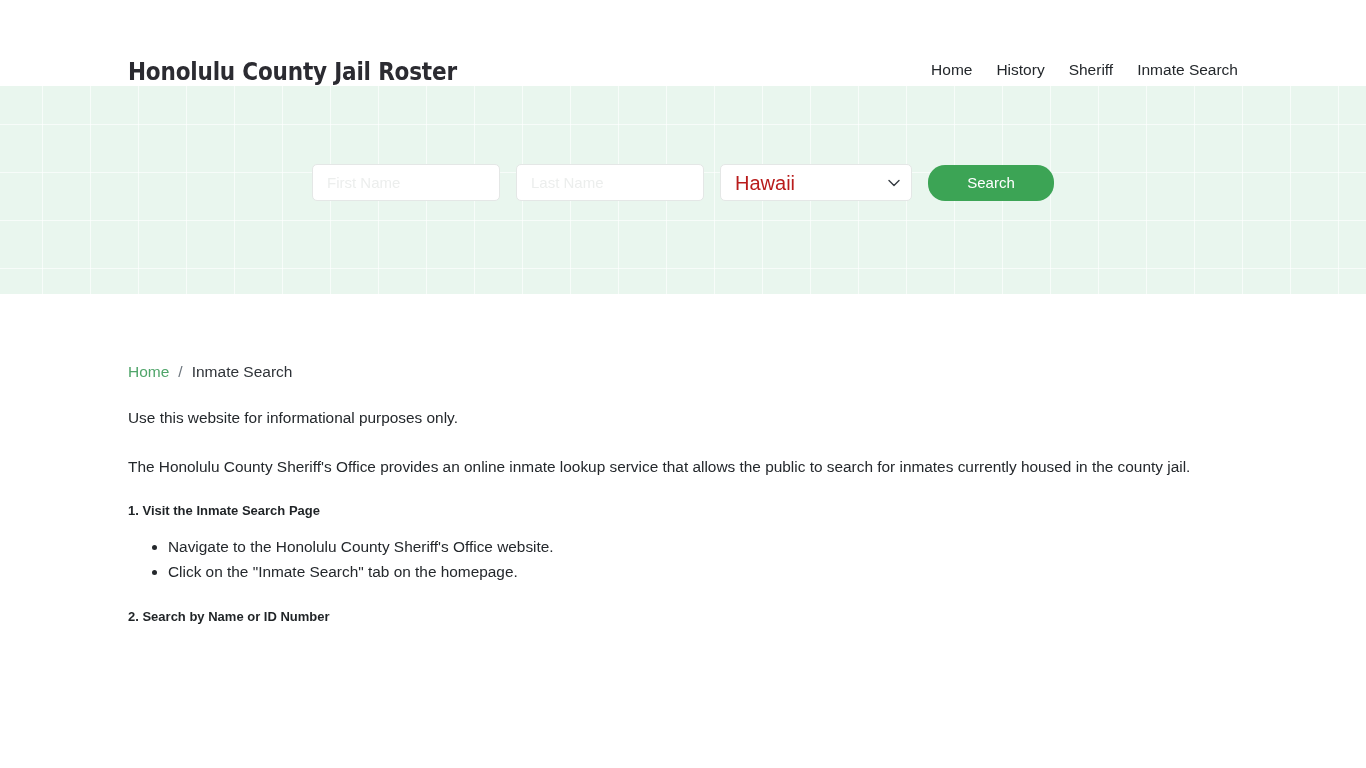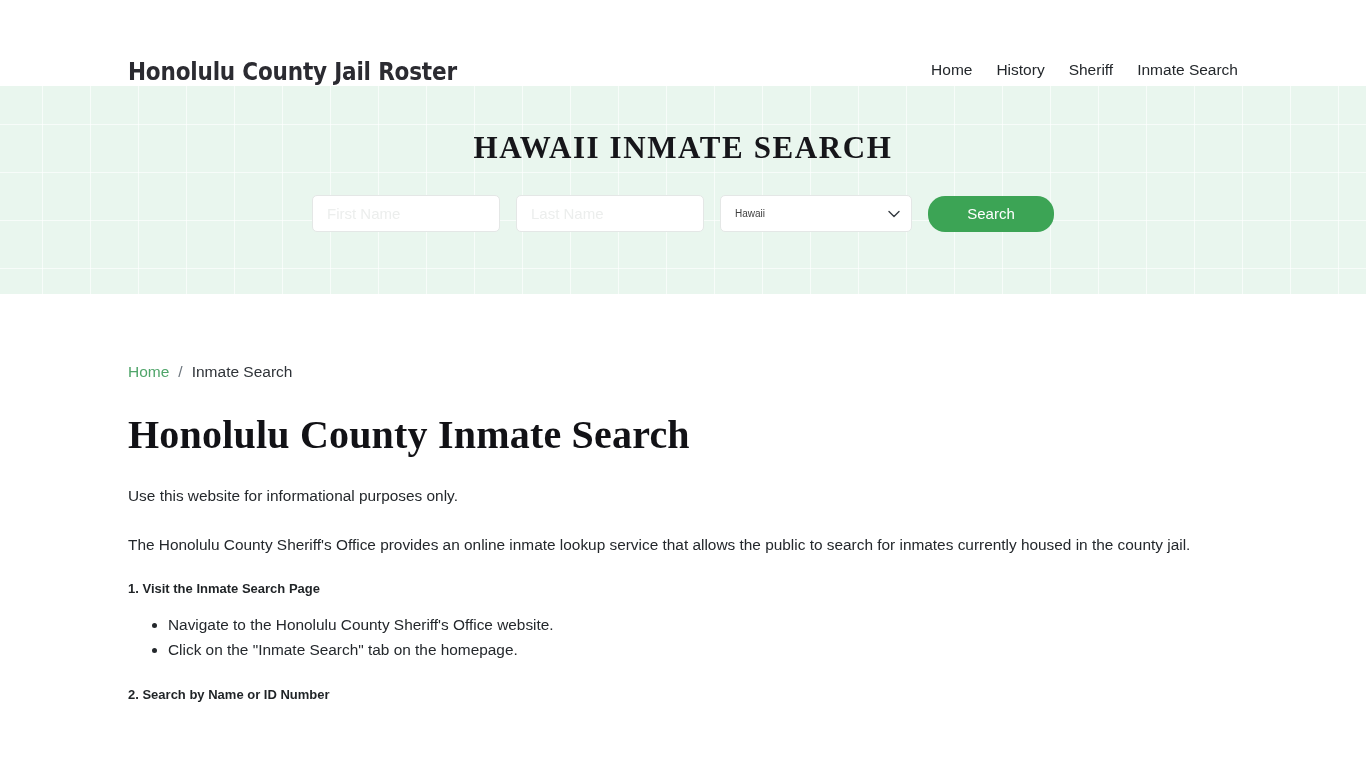--- a/index.html
+++ b/index.html
@@ -99,23 +99,23 @@
   }
   .field::placeholder { color: #eceeed; }
   .field-first { width: 188px; }
   .field-last  { width: 188px; }
   .field-select {
     width: 192px;
     height: 37px;
     border: 1px solid #e4e7e6;
     border-radius: 5px;
     background: #ffffff;
-    font-size: 10px;
+    font-size: 20px;
     font-family: "Liberation Sans", sans-serif;
-    color: #404040;
+    color: #b91c1c;
     padding: 0 30px 0 14px;
     outline: none;
     appearance: none;
     -webkit-appearance: none;
     position: relative;
   }
   .select-wrap { position: relative; display: inline-block; }
   .select-chevron {
     position: absolute;
     right: 12px;
@@ -211,21 +211,20 @@
   <a class="brand" href="#">Honolulu County Jail Roster</a>
   <nav class="main-nav">
     <a class="nav-link" href="#">Home</a>
     <a class="nav-link" href="#">History</a>
     <a class="nav-link" href="#">Sheriff</a>
     <a class="nav-link" href="#">Inmate Search</a>
   </nav>
 </header>
 
 <section class="hero">
-  <h1 class="hero-title">HAWAII INMATE SEARCH</h1>
 
   <form class="search-form">
     <input class="field field-first" type="text" placeholder="First Name" style="">
     <input class="field field-last" type="text" placeholder="Last Name" style="">
     <span class="select-wrap">
       <select class="field-select">
         <option>Hawaii</option>
       </select>
       <svg class="select-chevron" viewBox="0 0 12 8">
         <path d="M1 1.6 L6 6.4 L11 1.6" fill="none" stroke="#343a40" stroke-width="1.4" stroke-linecap="round" stroke-linejoin="round"></path>
@@ -236,21 +235,20 @@
 </section>
 
 <main class="main-wrap">
 
   <div class="breadcrumb">
     <a class="crumb-link" href="#">Home</a>
     <span class="crumb-sep">/</span>
     <span class="crumb-current">Inmate Search</span>
   </div>
 
-  <h2 class="page-title">Honolulu County Inmate Search</h2>
 
   <p class="body-p">Use this website for informational purposes only.</p>
 
   <p class="body-p">The Honolulu County Sheriff's Office provides an online inmate lookup service that allows the public to search for inmates currently housed in the county jail.</p>
 
 
   <p class="step-head">1. Visit the Inmate Search Page</p>
 
   <ul class="step-list">
     <li>Navigate to the Honolulu County Sheriff's Office website.</li>

